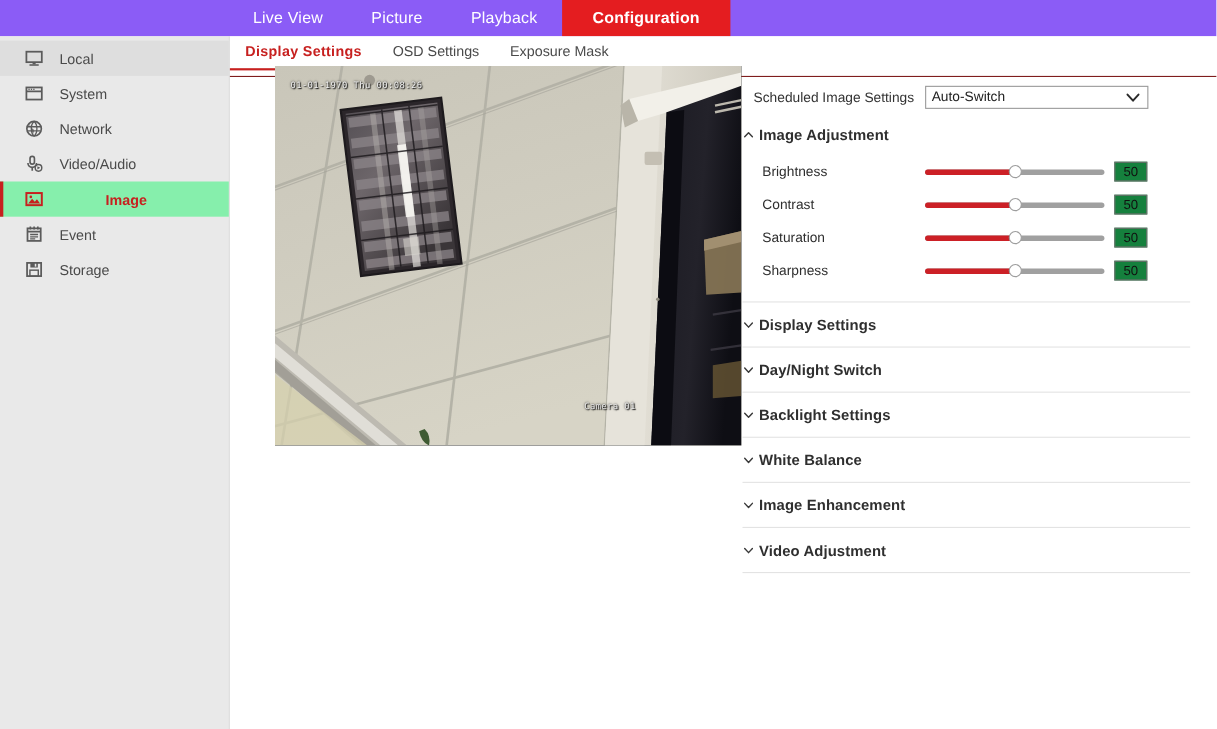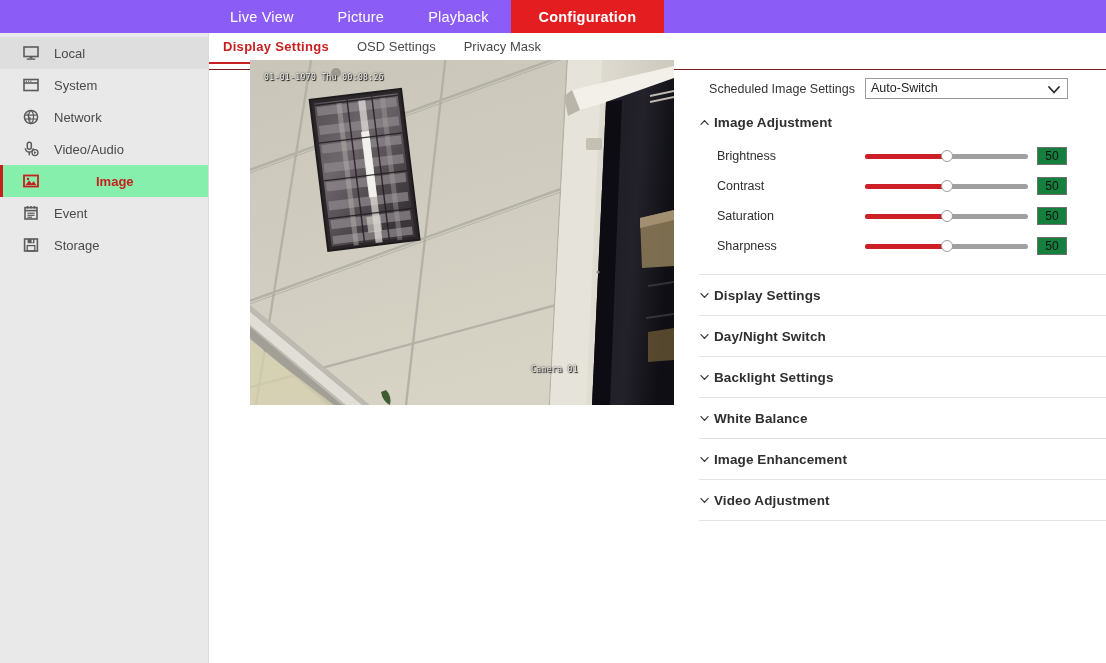--- a/index.html
+++ b/index.html
@@ -159,21 +159,21 @@
     font-family: "DejaVu Sans Mono", monospace;
     font-size: 8px;
     letter-spacing: .4px;
     text-shadow: 0 0 2px rgba(0,0,0,.95), 1px 1px 1px rgba(0,0,0,.9);
     white-space: nowrap;
   }
 
   
   .settings {
     position: absolute;
-    left: 490px;
+    left: 466px;
     top: 45px;
     width: 407px;
   }
   .sched-row {
     display: flex;
     align-items: center;
     margin-bottom: 12px;
   }
   .sched-label {
     font-size: 12.5px;
@@ -399,21 +399,21 @@
     </span>
     <span>Storage</span>
   </div>
 </div>
 
 <div class="content">
 
   <div class="tabbar">
     <div class="tab active"><span>Display Settings</span></div>
     <div class="tab"><span>OSD Settings</span></div>
-    <div class="tab"><span>Privacy Mask</span></div>
+    <div class="tab"><span>Exposure Mask</span></div>
   </div>
 
   <div class="video-wrap">
     <svg class="video-scene" viewBox="0 0 424 345" preserveAspectRatio="none">
       <defs>
         <linearGradient id="ceil" x1="0" y1="0" x2="0.35" y2="1">
           <stop offset="0%" stop-color="#c9c6b9"></stop>
           <stop offset="45%" stop-color="#cfccbf"></stop>
           <stop offset="100%" stop-color="#d7d4c6"></stop>
         </linearGradient>

